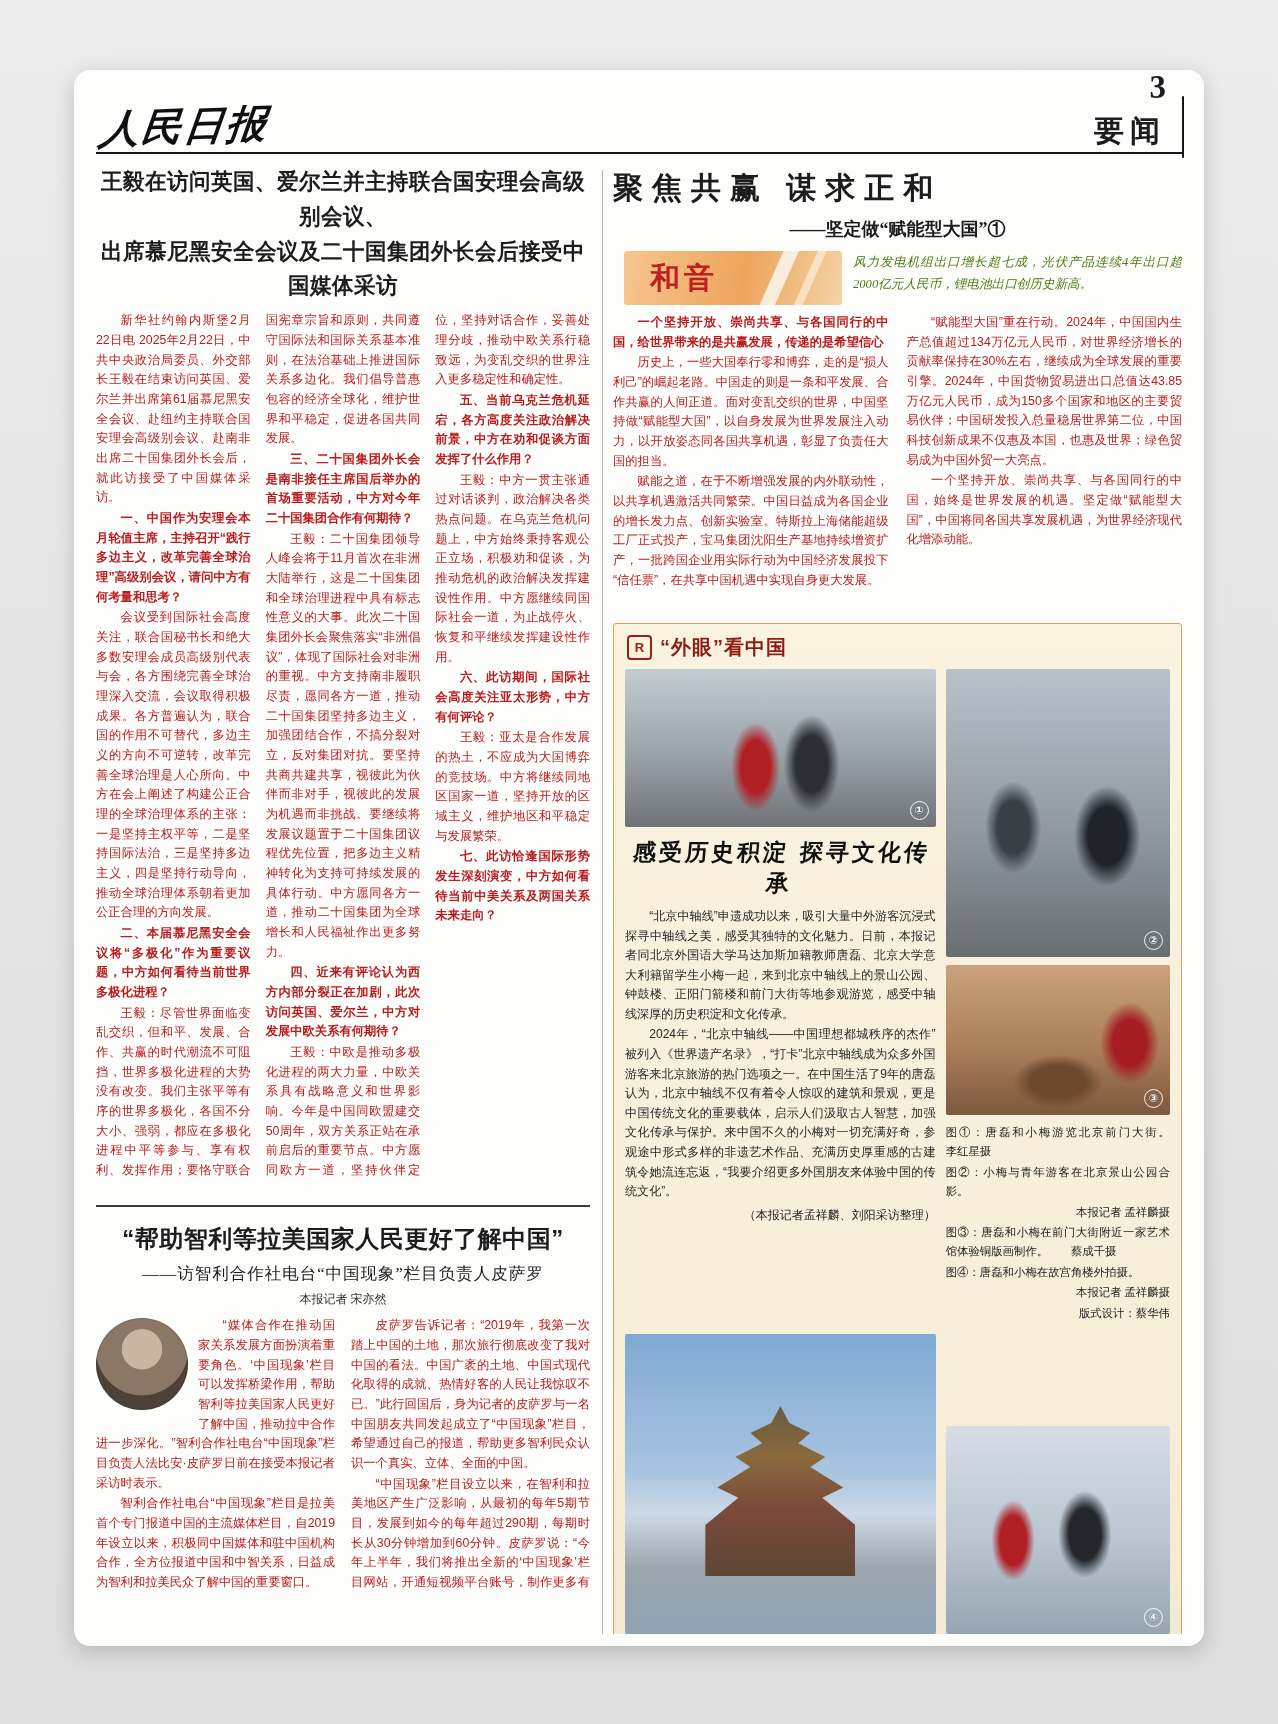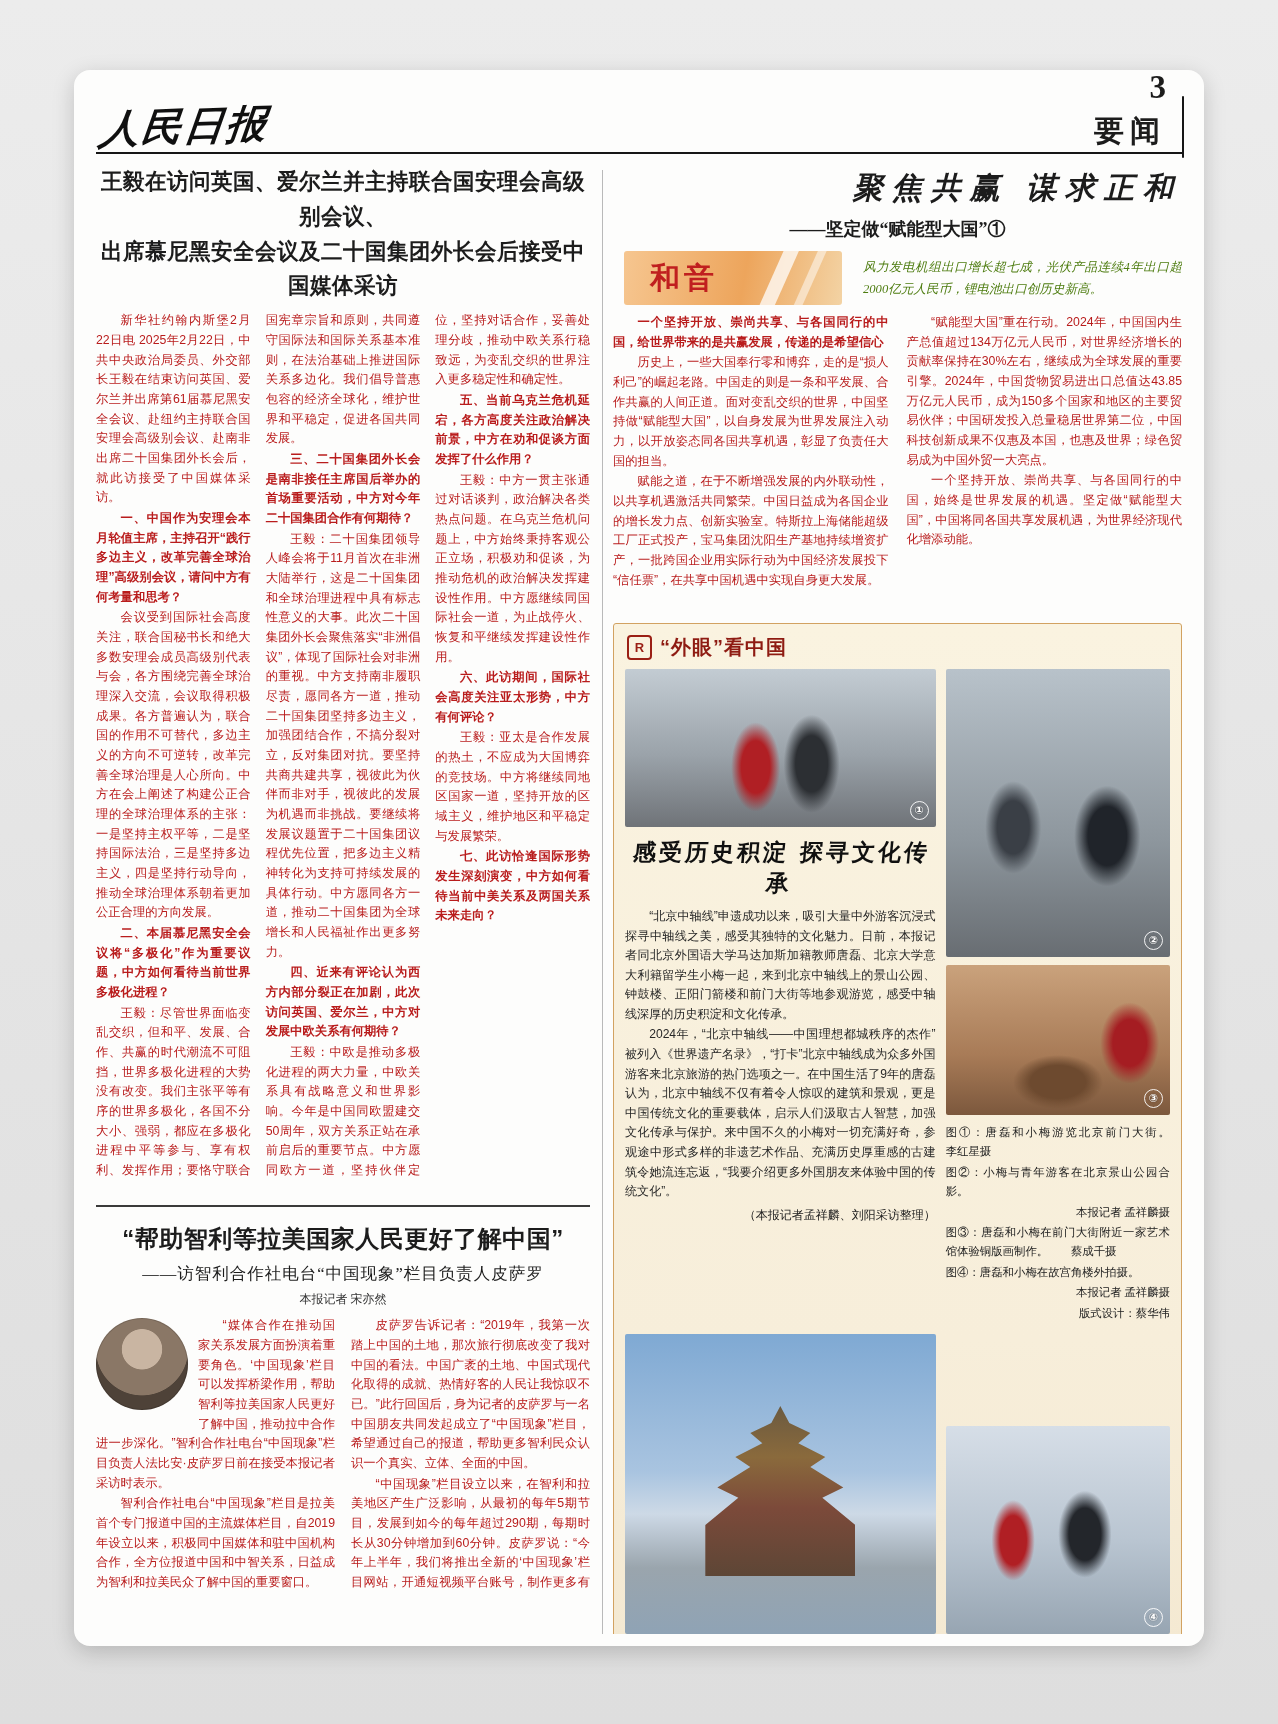--- a/index.html
+++ b/index.html
@@ -39,23 +39,23 @@
   .left-rule{border:none;border-top:2px solid #3a3a3a;margin:14px 0 12px 0;}
   
   .chile-head{font-size:24px;font-weight:900;text-align:center;margin:4px 0 8px 0;letter-spacing:.5px;}
   .chile-sub{font-family:"Liberation Serif","DejaVu Serif",serif;font-size:16.5px;text-align:center;margin:0 0 6px 0;letter-spacing:1px;}
   .chile-byline{font-family:"Liberation Serif",serif;font-size:12px;text-align:center;color:#333;margin-bottom:8px;}
   .chile-body{columns:2;column-gap:16px;height:302px;}
   .pizarro{width:92px;height:92px;border-radius:50%;float:left;margin:2px 10px 6px 0;
     background:radial-gradient(circle at 50% 34%,#c9b5a2 0 26%,#8a7766 27% 60%,#4e4238 61% 100%);
     box-shadow:inset 0 0 0 1px rgba(0,0,0,.15);}
   
-  .heyin-title{font-size:30px;font-weight:900;text-align:right;letter-spacing:9px;margin:2px 0 8px 0;font-style:italic;}
+  .heyin-title{font-size:30px;font-weight:900;text-align:left;letter-spacing:9px;margin:2px 0 8px 0;}
   .heyin-sub{font-family:"Liberation Serif",serif;font-size:18px;font-weight:bold;text-align:center;margin:0 0 10px 0;}
-  .heyin-top{display:flex;gap:21px;align-items:center;margin-bottom:8px;padding-left:11px;}
+  .heyin-top{display:flex;gap:11px;align-items:flex-start;margin-bottom:8px;padding-left:11px;}
   .heyin-logo{flex:none;width:218px;height:54px;position:relative;border-radius:3px;overflow:hidden;
     background:linear-gradient(100deg,#f6c690 0%,#eda55c 55%,#f3d3a4 100%);display:flex;align-items:center;padding-left:26px;box-sizing:border-box;}
   .heyin-logo .zi{font-size:30px;font-weight:900;color:#c01f1f;letter-spacing:4px;font-family:"Liberation Serif",serif;}
   .heyin-logo .sl1,.heyin-logo .sl2{position:absolute;top:-8px;width:14px;height:80px;background:rgba(255,255,255,.75);transform:rotate(24deg);}
   .heyin-logo .sl1{right:58px;} .heyin-logo .sl2{right:30px;width:8px;background:rgba(255,255,255,.5);}
   .heyin-intro{flex:1;font-family:"Liberation Serif","DejaVu Serif",serif;font-style:italic;font-size:12.6px;line-height:1.75;text-align:justify;color:#4d7c0f;}
   .heyin-body{columns:2;column-gap:18px;height:300px;}
   
   .waiyan{margin-top:10px;border:1px solid #d2a261;background:linear-gradient(180deg,#faf3e0 0%,#f7eeda 70%,#f4e9d2 100%);border-radius:3px;padding:10px 11px 12px 11px;}
   .waiyan-titlebar{display:flex;align-items:center;gap:8px;margin:0 0 8px 2px;}

